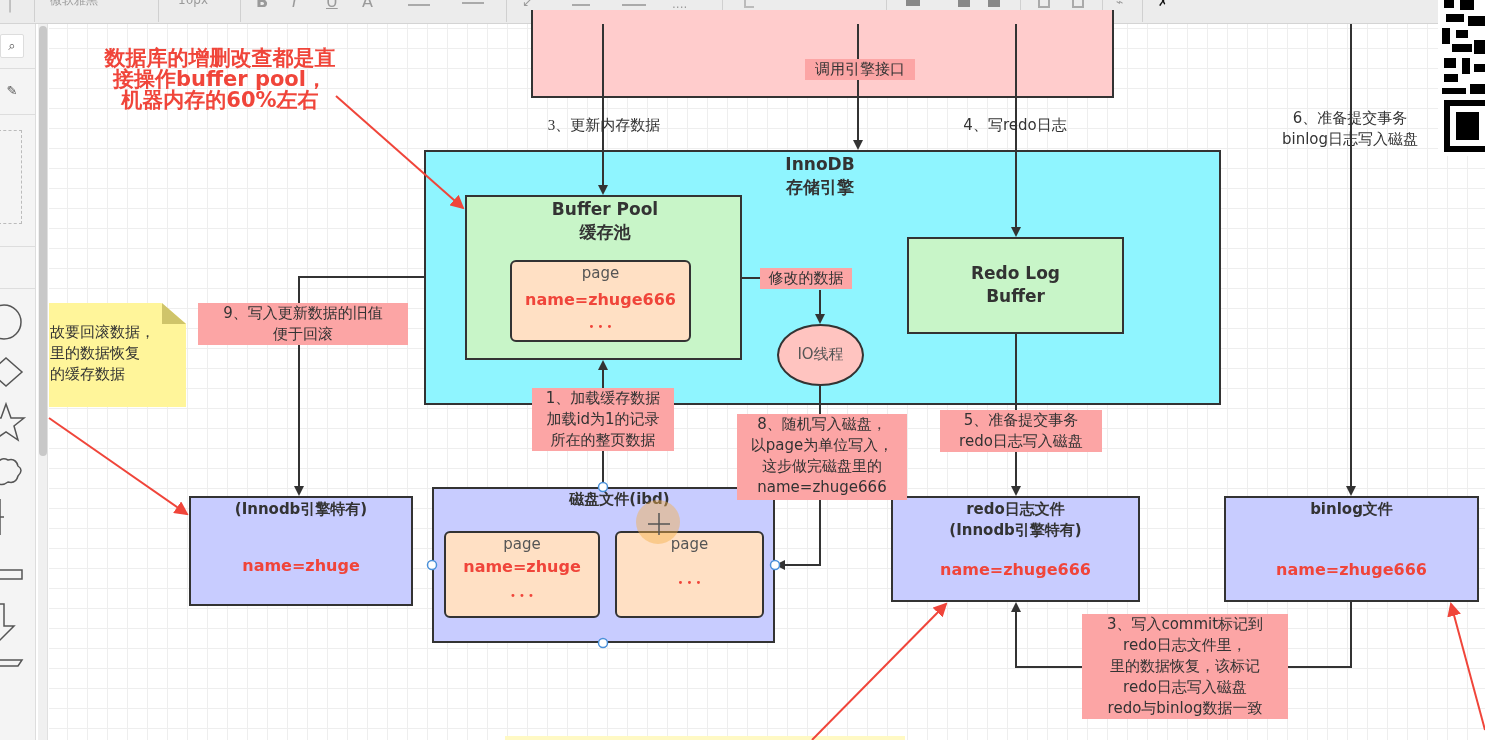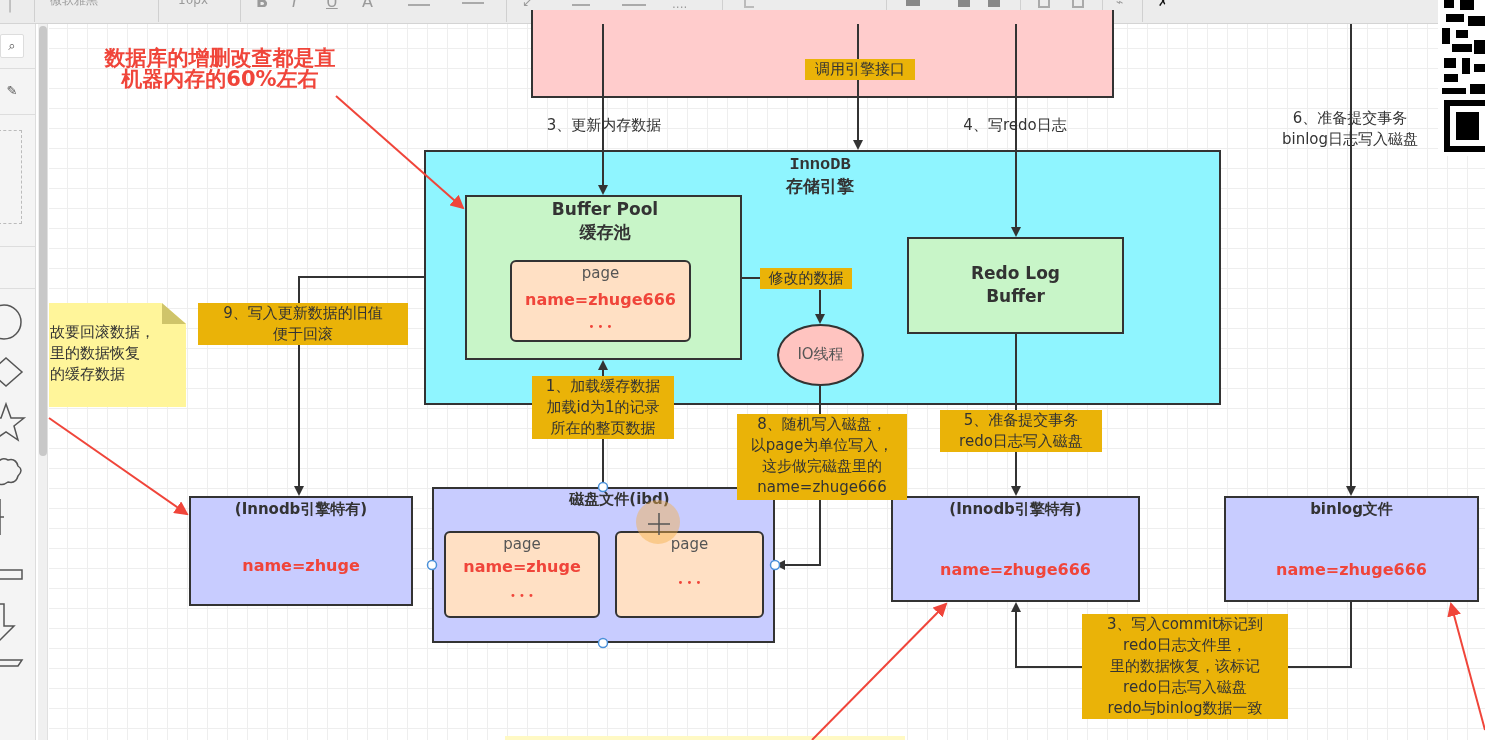--- a/index.html
+++ b/index.html
@@ -20,21 +20,21 @@
   .sb-hr { position: absolute; left: 0; width: 36px; height: 1px; background: #ddd; }
 
   
   .canvas { position: absolute; left: 49px; top: 24px; width: 1436px; height: 716px;
     background-color: #fff;
     background-image: linear-gradient(#eeeeee 1px, transparent 1px), linear-gradient(90deg, #eeeeee 1px, transparent 1px);
     background-size: 20px 20px; background-position: -2px 4px; overflow: hidden; }
 
   .box { position: absolute; border: 2px solid #333; }
   .label { position: absolute; text-align: center; color: #333; font-size: 15px; line-height: 21px; white-space: nowrap; }
-  .lbl-bg { background: #eab308; }
+  .lbl-bg { background: #fca5a5; }
   .bold { font-weight: bold; }
   .red { color: #f0453a; }
   .title-b { font-weight: bold; font-size: 17px; color: #333; line-height: 23px; }
   .node-title { font-weight: bold; font-size: 15px; color: #333; line-height: 21px; }
 
   svg.overlay { position: absolute; left: 0; top: 0; width: 1485px; height: 740px; pointer-events: none; }
 
   .qr { position: absolute; left: 1438px; top: 0; width: 47px; height: 156px; background: #fff; }
 </style>
 </head>
@@ -94,21 +94,21 @@
 </div>
 <div class="sb-scroll">
   <div class="sb-thumb"></div>
 </div>
 
 <div class="canvas"></div>
 
 <div class="box" style="left:531px;top:10px;width:583px;height:88px;background:#ffcccc;border-top:none;"></div>
 
 <div class="box" style="left:424px;top:150px;width:797px;height:255px;background:#8ff5ff;"></div>
-<div class="label title-b" style="left:760px;top:153px;width:120px;font-family:Liberation Mono, monospace;">
+<div class="label title-b" style="left:760px;top:153px;width:120px;">
   <div>InnoDB</div>
   <div>存储引擎</div>
 </div>
 
 <div class="box" style="left:465px;top:195px;width:277px;height:165px;background:#c8f5c8;"></div>
 <div class="label title-b" style="left:505px;top:198px;width:200px;">
   <div>Buffer Pool</div>
   <div>缓存池</div>
 </div>
 <div class="box" style="left:510px;top:260px;width:181px;height:82px;background:#ffe0c4;border-radius:6px;"></div>
@@ -136,20 +136,21 @@
 <div class="box" style="left:444px;top:531px;width:156px;height:87px;background:#ffe0c4;border-radius:6px;"></div>
 <div class="label" style="left:444px;top:534px;width:156px;color:#555;">page</div>
 <div class="label bold red" style="left:444px;top:556px;width:156px;font-size:16px;">name=zhuge</div>
 <div class="label red" style="left:444px;top:585px;width:156px;font-size:10px;">• • •</div>
 <div class="box" style="left:615px;top:531px;width:149px;height:87px;background:#ffe0c4;border-radius:6px;"></div>
 <div class="label" style="left:615px;top:534px;width:149px;color:#555;">page</div>
 <div class="label red" style="left:615px;top:572px;width:149px;font-size:10px;">• • •</div>
 
 <div class="box" style="left:891px;top:496px;width:249px;height:106px;background:#c8ccff;"></div>
 <div class="label node-title" style="left:891px;top:499px;width:249px;">
+  <div>redo日志文件</div>
   <div>(Innodb引擎特有)</div>
 </div>
 <div class="label bold red" style="left:891px;top:559px;width:249px;font-size:16px;">name=zhuge666</div>
 
 <div class="box" style="left:1224px;top:496px;width:255px;height:106px;background:#c8ccff;"></div>
 <div class="label node-title" style="left:1224px;top:499px;width:255px;">
   <div>binlog文件</div>
 </div>
 <div class="label bold red" style="left:1224px;top:559px;width:255px;font-size:16px;">name=zhuge666</div>
 
@@ -198,32 +199,32 @@
     <circle cx="603" cy="643" r="4.5"></circle>
   </g>
   <circle cx="658" cy="522" r="22" fill="#f5b04a" opacity="0.45"></circle>
   <g stroke="#555" stroke-width="1.5" fill="none">
     <line x1="648" y1="524" x2="670" y2="524"></line>
     <line x1="659" y1="513" x2="659" y2="535"></line>
   </g>
 </svg>
 
 <div class="label lbl-bg" style="left:805px;top:59px;width:110px;">调用引擎接口</div>
-<div class="label lbl-bg" style="left:530px;top:115px;width:148px;background:transparent;">3、更新内存数据</div>
+<div class="label lbl-bg" style="left:530px;top:115px;width:148px;background:transparent;font-family:Liberation Serif, serif;">3、更新内存数据</div>
 <div class="label lbl-bg" style="left:948px;top:115px;width:134px;background:transparent;">4、写redo日志</div>
 <div class="label" style="left:1262px;top:108px;width:176px;background:transparent;">
   <div>6、准备提交事务</div>
   <div>binlog日志写入磁盘</div>
 </div>
 <div class="label lbl-bg" style="left:198px;top:303px;width:210px;">
   <div>9、写入更新数据的旧值</div>
   <div>便于回滚</div>
 </div>
 <div class="label lbl-bg" style="left:760px;top:268px;width:92px;">修改的数据</div>
-<div class="label lbl-bg" style="left:532px;top:376px;width:142px;">
+<div class="label lbl-bg" style="left:532px;top:388px;width:142px;">
   <div>1、加载缓存数据</div>
   <div>加载id为1的记录</div>
   <div>所在的整页数据</div>
 </div>
 <div class="label lbl-bg" style="left:737px;top:414px;width:170px;padding-bottom:2px;">
   <div>8、随机写入磁盘，</div>
   <div>以page为单位写入，</div>
   <div>这步做完磁盘里的</div>
   <div>name=zhuge666</div>
 </div>
@@ -234,20 +235,21 @@
 <div class="label lbl-bg" style="left:1082px;top:614px;width:206px;">
   <div>3、写入commit标记到</div>
   <div>redo日志文件里，</div>
   <div>里的数据恢复，该标记</div>
   <div>redo日志写入磁盘</div>
   <div>redo与binlog数据一致</div>
 </div>
 
 <div class="label bold red" style="left:100px;top:48px;width:240px;font-size:21px;line-height:21px;">
   <div>数据库的增删改查都是直</div>
+  <div>接操作buffer pool，</div>
   <div>机器内存的60%左右</div>
 </div>
 
 <div class="qr">
   <svg width="47" height="156">
     <g fill="#000">
       <rect x="6" y="0" width="10" height="8"></rect>
         <rect x="22" y="0" width="14" height="10"></rect>
       <rect x="8" y="14" width="18" height="8"></rect>
         <rect x="30" y="16" width="17" height="10"></rect>

